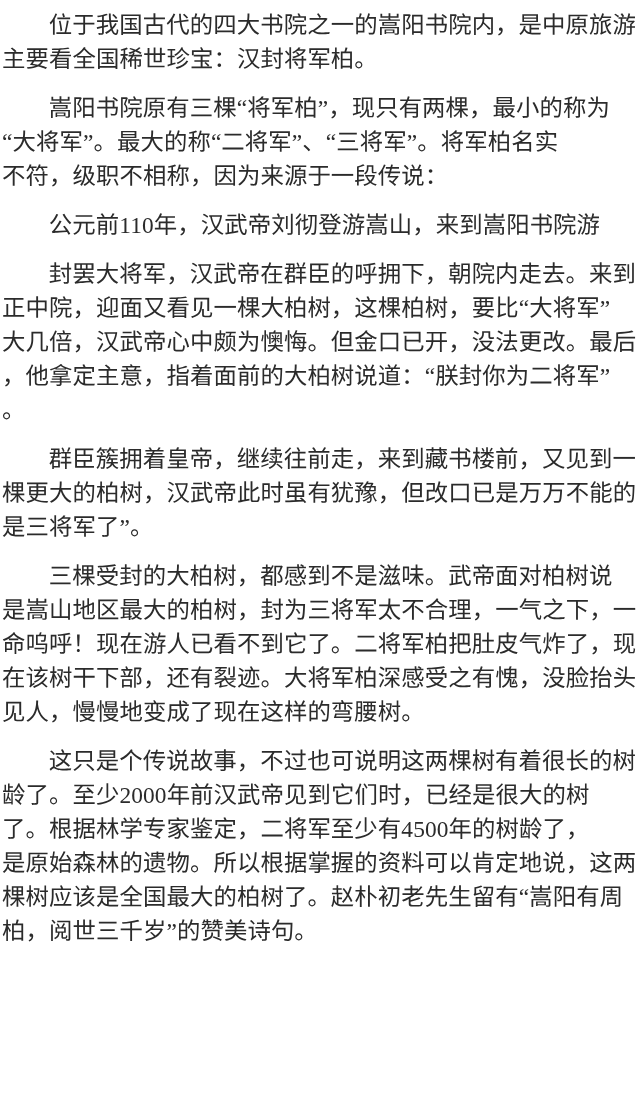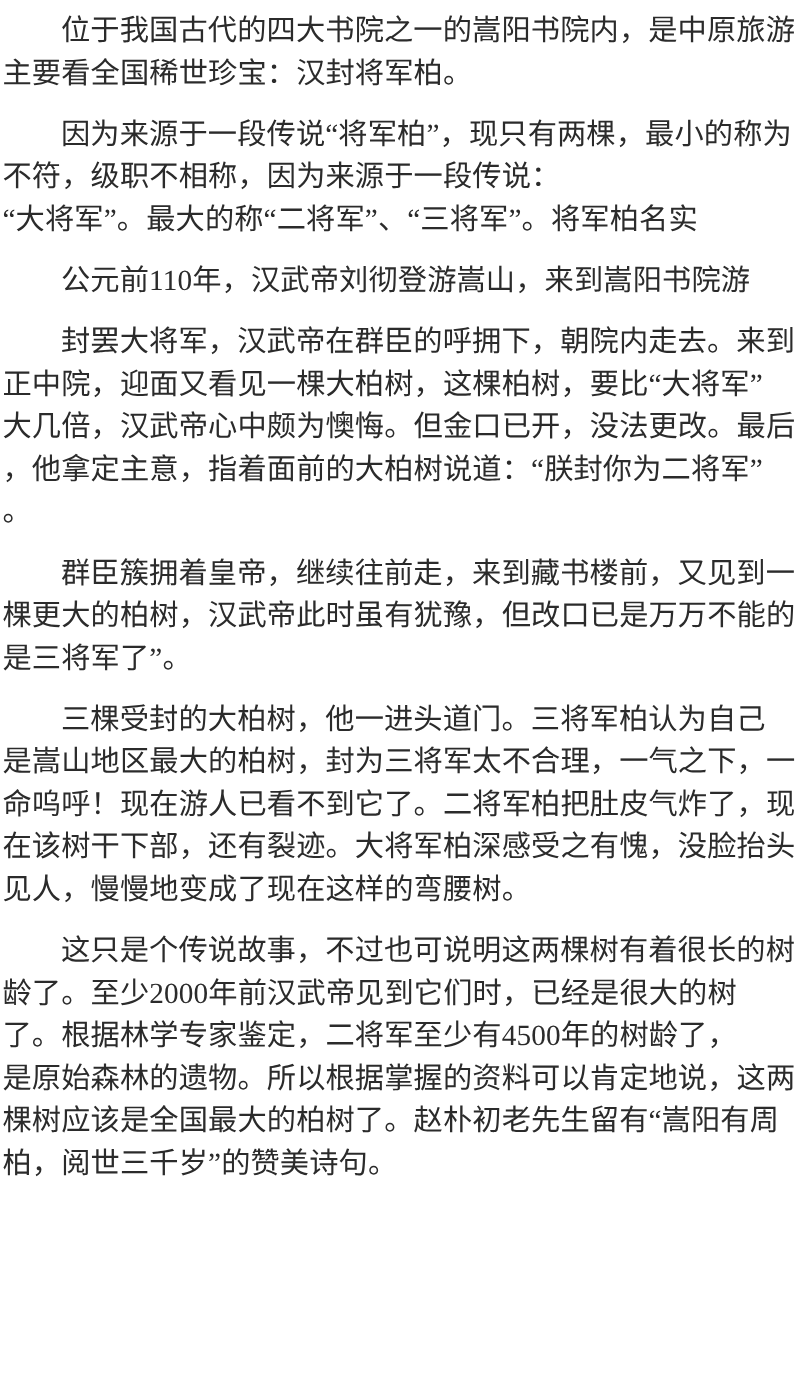--- a/index.html
+++ b/index.html
@@ -36,23 +36,23 @@
 <body>
 
 <main class="doc">
 
   <div class="para">
     <div class="line first">位于我国古代的四大书院之一的嵩阳书院内，是中原旅游</div>
     <div class="line">主要看全国稀世珍宝：汉封将军柏。</div>
   </div>
 
   <div class="para">
-    <div class="line first">因为来源于一段传说“将军柏”，现只有两棵，最小的称为</div>
+    <div class="line first">嵩阳书院原有三棵“将军柏”，现只有两棵，最小的称为</div>
+    <div class="line">“大将军”。最大的称“二将军”、“三将军”。将军柏名实</div>
     <div class="line">不符，级职不相称，因为来源于一段传说：</div>
-    <div class="line">“大将军”。最大的称“二将军”、“三将军”。将军柏名实</div>
   </div>
 
   <div class="para">
     <div class="line first">公元前110年，汉武帝刘彻登游嵩山，来到嵩阳书院游</div>
   </div>
 
   <div class="para">
     <div class="line first">封罢大将军，汉武帝在群臣的呼拥下，朝院内走去。来到</div>
     <div class="line">正中院，迎面又看见一棵大柏树，这棵柏树，要比“大将军”</div>
     <div class="line">大几倍，汉武帝心中颇为懊悔。但金口已开，没法更改。最后</div>
@@ -60,21 +60,21 @@
     <div class="line">。</div>
   </div>
 
   <div class="para">
     <div class="line first">群臣簇拥着皇帝，继续往前走，来到藏书楼前，又见到一</div>
     <div class="line">棵更大的柏树，汉武帝此时虽有犹豫，但改口已是万万不能的</div>
     <div class="line">是三将军了”。</div>
   </div>
 
   <div class="para">
-    <div class="line first">三棵受封的大柏树，他一进头道门。三将军柏认为自己</div>
+    <div class="line first">三棵受封的大柏树，都感到不是滋味。武帝面对柏树说</div>
     <div class="line">是嵩山地区最大的柏树，封为三将军太不合理，一气之下，一</div>
     <div class="line">命呜呼！现在游人已看不到它了。二将军柏把肚皮气炸了，现</div>
     <div class="line">在该树干下部，还有裂迹。大将军柏深感受之有愧，没脸抬头</div>
     <div class="line">见人，慢慢地变成了现在这样的弯腰树。</div>
   </div>
 
   <div class="para">
     <div class="line first">这只是个传说故事，不过也可说明这两棵树有着很长的树</div>
     <div class="line">龄了。至少2000年前汉武帝见到它们时，已经是很大的树</div>
     <div class="line">了。根据林学专家鉴定，二将军至少有4500年的树龄了，</div>

